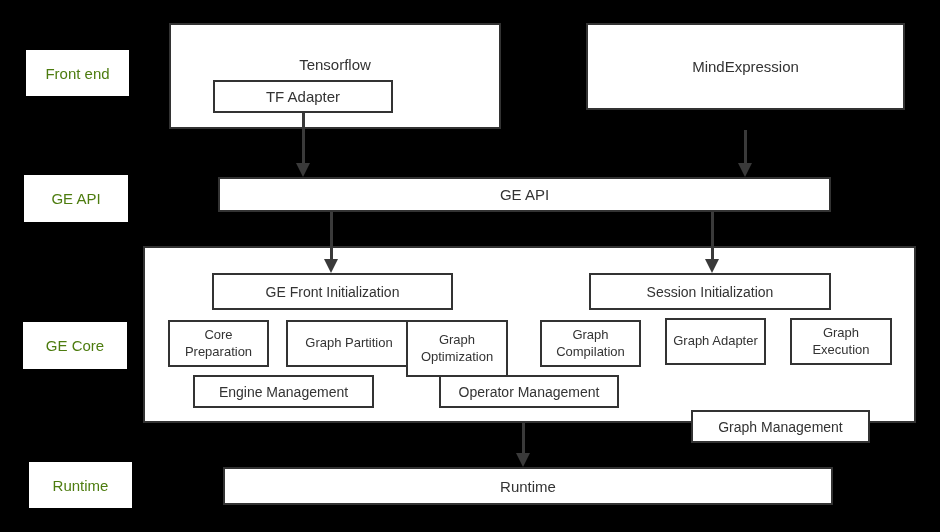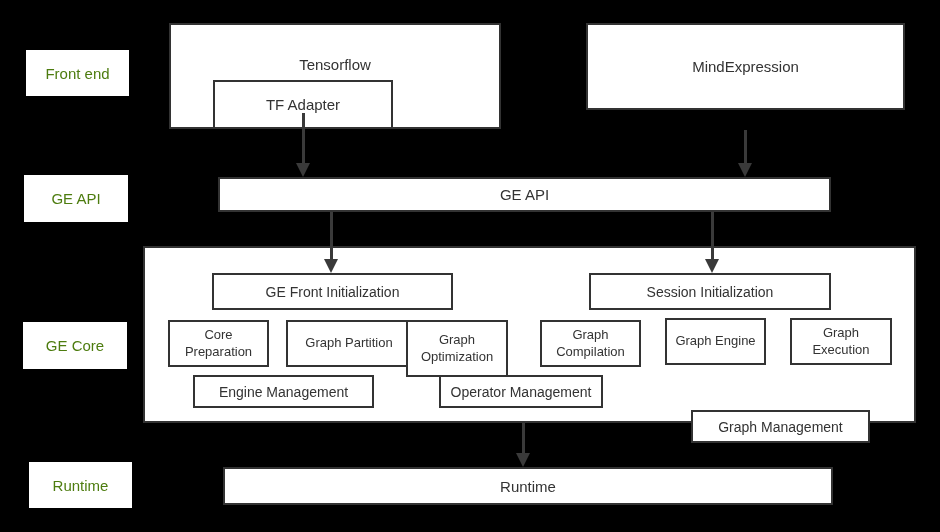--- a/index.html
+++ b/index.html
@@ -81,40 +81,40 @@
 <div class="canvas">
 
   <div class="abs side-label" style="left:26px; top:50px; width:103px; height:46px;">Front end</div>
   <div class="abs side-label" style="left:24px; top:175px; width:104px; height:47px;">GE API</div>
   <div class="abs side-label" style="left:23px; top:322px; width:104px; height:47px;">GE Core</div>
   <div class="abs side-label" style="left:29px; top:462px; width:103px; height:46px;">Runtime</div>
 
   <div class="abs box" style="left:157px; top:23px; width:332px; height:106px;margin-left:12px;">
     <div class="outer-title">Tensorflow</div>
   </div>
-  <div class="abs box center bar-label" style="left:213px; top:80px; width:180px; height:49px;">TF Adapter</div>
+  <div class="abs box center bar-label" style="left:213px; top:80px; width:180px; height:33px;">TF Adapter</div>
 
   <div class="abs box center bar-label" style="left:586px; top:23px; width:319px; height:87px;text-align:center;">MindExpression</div>
 
   <div class="abs box center bar-label" style="left:218px; top:177px; width:613px; height:35px;">GE API</div>
 
   <div class="abs box" style="left:143px; top:246px; width:773px; height:177px;"></div>
 
   <div class="abs box center init-label" style="left:212px; top:273px; width:241px; height:37px;">GE Front Initialization</div>
   <div class="abs box center init-label" style="left:589px; top:273px; width:242px; height:37px;">Session Initialization</div>
 
   <div class="abs box center module-box" style="left:168px; top:320px; width:101px; height:47px;">Core Preparation</div>
   <div class="abs box center module-box" style="left:286px; top:320px; width:126px; height:47px;">Graph Partition</div>
   <div class="abs box center module-box" style="left:406px; top:320px; width:102px; height:57px;">Graph Optimization</div>
   <div class="abs box center module-box" style="left:540px; top:320px; width:101px; height:47px;">Graph Compilation</div>
-  <div class="abs box center module-box" style="left:665px; top:318px; width:101px; height:47px;">Graph Engine</div>
+  <div class="abs box center module-box" style="left:665px; top:318px; width:101px; height:47px;">Graph Adapter</div>
   <div class="abs box center module-box" style="left:790px; top:318px; width:102px; height:47px;">Graph Execution</div>
 
   <div class="abs box center mgmt-box" style="left:193px; top:375px; width:181px; height:33px;">Engine Management</div>
-  <div class="abs box center mgmt-box" style="left:439px; top:375px; width:164px; height:33px;">Operator Management</div>
+  <div class="abs box center mgmt-box" style="left:439px; top:375px; width:180px; height:33px;">Operator Management</div>
   <div class="abs box center mgmt-box" style="left:691px; top:375px; width:179px; height:33px;margin-top:35px;">Graph Management</div>
 
   <div class="abs box center bar-label" style="left:223px; top:467px; width:610px; height:38px;">Runtime</div>
 
   <div class="arrow" style="left:296px; top:113px; height:64px;">
     <div class="stem"></div>
     <div class="head"></div>
   </div>
   <div class="arrow" style="left:738px; top:130px; height:47px;">
     <div class="stem"></div>

